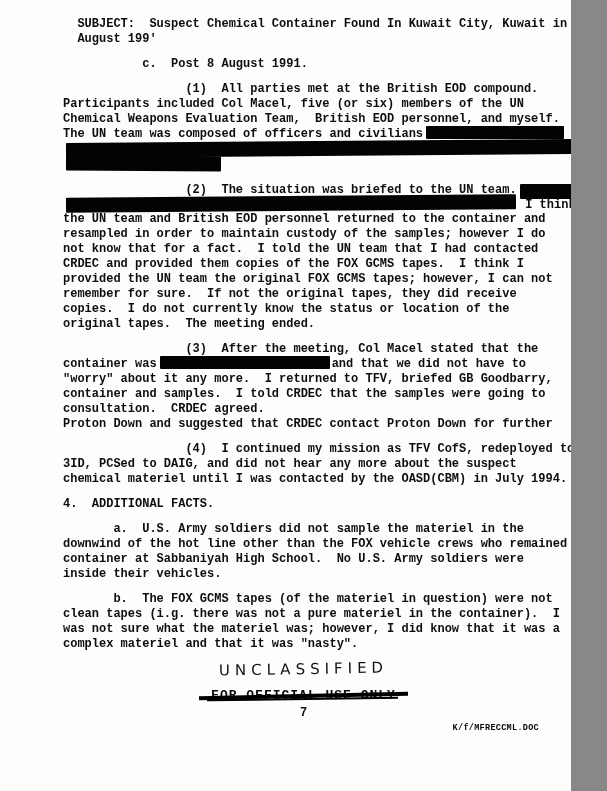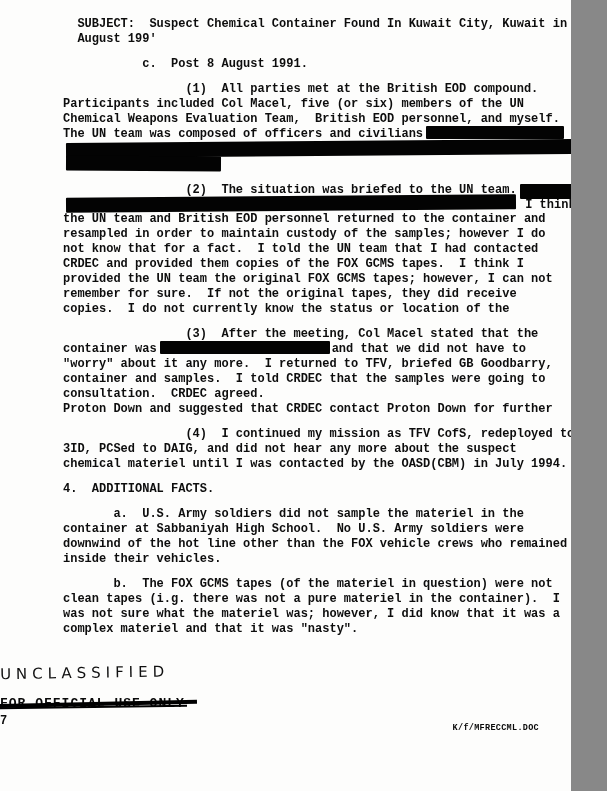--- a/index.html
+++ b/index.html
@@ -34,31 +34,31 @@
     position:relative;
     top:-1px;
   }
   .redact.tilt{transform:rotate(-0.45deg);}
   .redact.tilt2{transform:rotate(0.3deg);}
   .redact.hang{top:2px;}
   .footer{
     position:absolute;
     left:0;top:660px;
     width:607px;
-    text-align:left;
+    text-align:center;
   }
   .handstamp{
     font-family:"DejaVu Sans",sans-serif;
     font-size:15px;
     font-weight:500;
     letter-spacing:5px;
     transform:rotate(-1deg);
     color:#101010;
   }
-  .fouo-row{margin-top:16px;}
+  .fouo-row{margin-top:8px;}
   .fouo{
     position:relative;
     display:inline-block;
     font-size:13px;
     font-weight:bold;
     letter-spacing:1px;
     color:#0a0a0a;
   }
   .fouo::before{
     content:"";
@@ -117,41 +117,42 @@
       <div class="block paragraph">
         <div class="line"><span>                 (2)  The situation was briefed to the UN team.</span><span class="redact hang" style="width: 52px; height: 15px;"></span></div>
         <div class="line"><span class="redact tilt" style="width: 450px; height: 15px;"></span><span> I think</span></div>
         <div class="line"><span>the UN team and British EOD personnel returned to the container and</span></div>
         <div class="line"><span>resampled in order to maintain custody of the samples; however I do</span></div>
         <div class="line"><span>not know that for a fact.  I told the UN team that I had contacted</span></div>
         <div class="line"><span>CRDEC and provided them copies of the FOX GCMS tapes.  I think I</span></div>
         <div class="line"><span>provided the UN team the original FOX GCMS tapes; however, I can not</span></div>
         <div class="line"><span>remember for sure.  If not the original tapes, they did receive</span></div>
         <div class="line"><span>copies.  I do not currently know the status or location of the</span></div>
+        <div class="line"><span>original tapes.  The meeting ended.</span></div>
       </div>
       <div class="block paragraph">
         <div class="line"><span>                 (3)  After the meeting, Col Macel stated that the</span></div>
         <div class="line"><span>container was</span><span class="redact" style="width: 170px; height: 13px;"></span><span>and that we did not have to</span></div>
         <div class="line"><span>"worry" about it any more.  I returned to TFV, briefed GB Goodbarry,</span></div>
         <div class="line"><span>container and samples.  I told CRDEC that the samples were going to</span></div>
         <div class="line"><span>consultation.  CRDEC agreed.</span></div>
         <div class="line"><span>Proton Down and suggested that CRDEC contact Proton Down for further</span></div>
       </div>
       <div class="block paragraph">
         <div class="line"><span>                 (4)  I continued my mission as TFV CofS, redeployed to</span></div>
         <div class="line"><span>3ID, PCSed to DAIG, and did not hear any more about the suspect</span></div>
         <div class="line"><span>chemical materiel until I was contacted by the OASD(CBM) in July 1994.</span></div>
       </div>
       <div class="block heading">
         <div class="line"><span>4.  ADDITIONAL FACTS.</span></div>
       </div>
       <div class="block paragraph">
         <div class="line"><span>       a.  U.S. Army soldiers did not sample the materiel in the</span></div>
+        <div class="line"><span>downwind of the hot line other than the FOX vehicle crews who remained</span></div>
         <div class="line"><span>container at Sabbaniyah High School.  No U.S. Army soldiers were</span></div>
-        <div class="line"><span>downwind of the hot line other than the FOX vehicle crews who remained</span></div>
         <div class="line"><span>inside their vehicles.</span></div>
       </div>
       <div class="block paragraph">
         <div class="line"><span>       b.  The FOX GCMS tapes (of the materiel in question) were not</span></div>
         <div class="line"><span>clean tapes (i.g. there was not a pure materiel in the container).  I</span></div>
         <div class="line"><span>was not sure what the materiel was; however, I did know that it was a</span></div>
         <div class="line"><span>complex materiel and that it was "nasty".</span></div>
       </div>
     </div>
 

